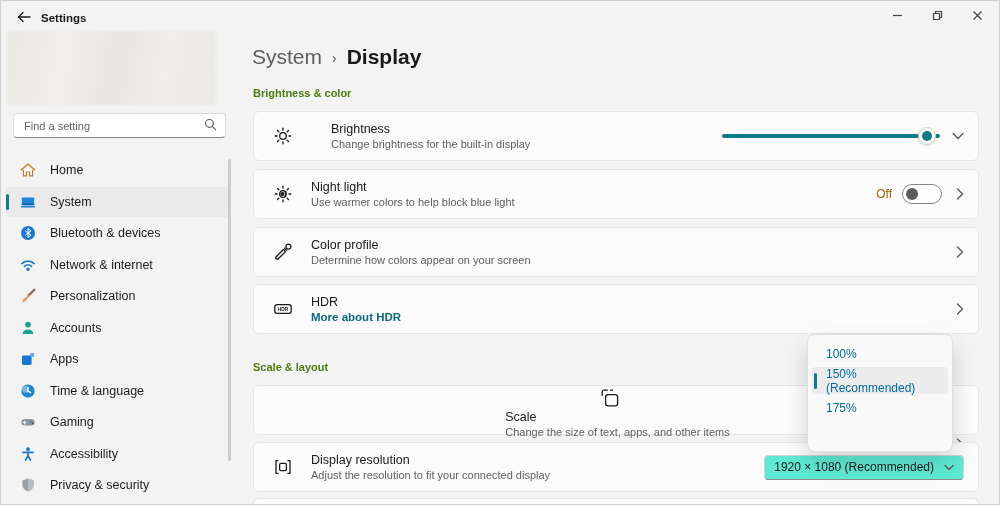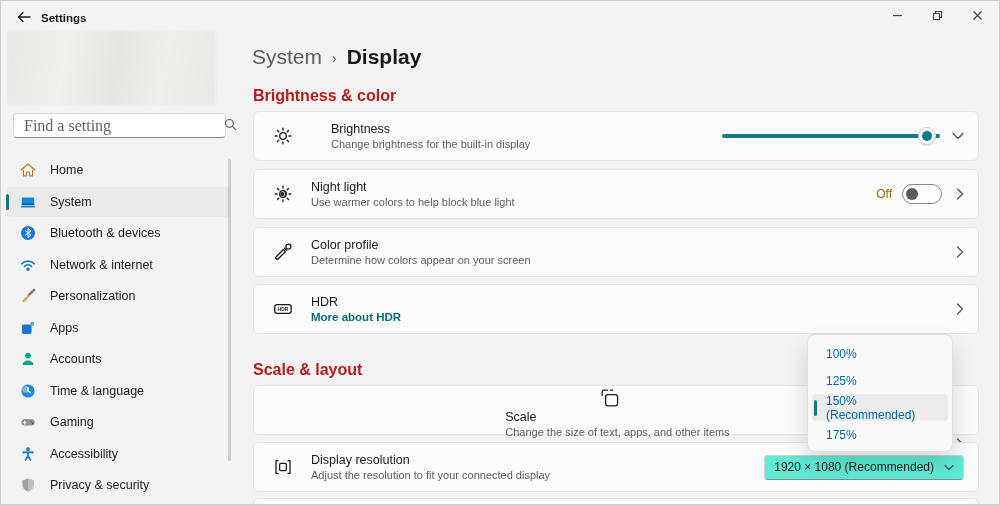--- a/index.html
+++ b/index.html
@@ -18,37 +18,37 @@
   .win-btn{width:40px;height:28px;display:flex;align-items:center;justify-content:center;cursor:pointer;}
   .win-btn svg{stroke:#444;fill:none;stroke-width:1.2;}
   
   .sidebar{position:absolute;top:30px;left:0;width:238px;bottom:0;}
   .user-blur{position:absolute;left:6px;top:0;width:209px;height:74px;border-radius:3px;
     background:linear-gradient(100deg,#e9e7e4 0%,#f0efec 28%,#e6e5e2 52%,#efeeeb 74%,#e9e8e5 100%);
     filter:blur(1px);}
   .search-box{position:absolute;left:12px;top:82px;width:213px;height:25px;background:#ffffff;
     border:1px solid #dadada;border-bottom:1px solid #868686;border-radius:4px;
     display:flex;align-items:center;padding:0 8px 0 10px;}
-  .search-box input{border:none;outline:none;flex:1;font-size:16px;font-family:Liberation Serif, serif;
+  .search-box input{border:none;outline:none;flex:1;font-size:11px;font-family:Liberation Sans, sans-serif;
     color:#1b1b1b;background:transparent;padding:0;}
   .search-box input::placeholder{color:#636363;}
   .nav{position:absolute;left:5px;top:124px;width:224px;}
   .nav-item{position:relative;height:30px;margin-bottom:1.5px;border-radius:4px;display:flex;
     align-items:center;gap:14px;padding-left:14px;font-size:12.5px;cursor:pointer;}
   .nav-item.selected{background:#eaeaea;}
   .nav-accent{position:absolute;left:0;top:7px;width:3px;height:16px;border-radius:2px;background:#0f7b84;}
   .nav-icon{width:16px;height:16px;flex:0 0 16px;display:flex;align-items:center;justify-content:center;}
   .side-scrollbar{position:absolute;left:227px;top:128px;width:3px;height:302px;background:#9f9f9f;
     opacity:.45;border-radius:2px;}
   
   .breadcrumb{position:absolute;left:251px;top:44px;display:flex;align-items:center;}
   .crumb-parent{font-size:21px;color:#5c5c5c;}
   .crumb-sep{font-size:14px;color:#5c5c5c;margin:2px 10px 0 10px;}
   .crumb-current{font-size:21px;font-weight:600;color:#191919;}
-  .section-heading{position:absolute;left:252px;font-size:16px;font-weight:700;color:#b91c1c;}
+  .section-heading{position:absolute;left:252px;font-size:11px;font-weight:700;color:#4d7c0f;}
   .card{position:absolute;left:252px;width:726px;height:50px;background:#fbfbfb;
     border:1px solid #e5e5e5;border-radius:6px;display:flex;align-items:center;
     padding:0 14px 0 17px;}
   .card-icon{width:24px;height:24px;flex:0 0 24px;margin-right:16px;display:flex;align-items:center;justify-content:center;}
   .card-text{display:flex;flex-direction:column;justify-content:center;gap:2px;}
   .card-title{font-size:12.5px;color:#191919;}
   .card-sub{font-size:11px;color:#606060;}
   .card-link{font-size:11.5px;font-weight:700;color:#0c6a7d;cursor:pointer;}
   .row-right{margin-left:auto;display:flex;align-items:center;}
   .chev{display:flex;align-items:center;justify-content:center;}
@@ -183,35 +183,35 @@
               <path d="M14.2 1.8 L8.6 7.4" stroke="#8d7468" stroke-width="2.4" stroke-linecap="round"></path>
               <path d="M8.9 7 L10 8.1 L5 13.6 C4 14.4 2.4 14 2 13.4 c1-.4 1.2-1.4 1.6-2.6 Z" fill="#e0a066"></path>
             </svg>
         </span>
         <span>Personalization</span>
       </div>
 
       <div class="nav-item">
         <span class="nav-icon">
           <svg width="16" height="16" viewBox="0 0 16 16">
+              <circle cx="8" cy="4.6" r="2.9" fill="#12a58c"></circle>
+              <path d="M2.6 14 a5.4 4.6 0 0 1 10.8 0 Z" fill="#12a58c"></path>
+            </svg>
+        </span>
+        <span>Accounts</span>
+      </div>
+
+      <div class="nav-item">
+        <span class="nav-icon">
+          <svg width="16" height="16" viewBox="0 0 16 16">
               <rect x="2" y="4.4" width="9.6" height="9.6" rx="1.4" fill="#1777d2"></rect>
               <rect x="10.4" y="2" width="3.8" height="3.8" rx="0.9" fill="#63a7e2"></rect>
             </svg>
         </span>
         <span>Apps</span>
-      </div>
-
-      <div class="nav-item">
-        <span class="nav-icon">
-          <svg width="16" height="16" viewBox="0 0 16 16">
-              <circle cx="8" cy="4.6" r="2.9" fill="#12a58c"></circle>
-              <path d="M2.6 14 a5.4 4.6 0 0 1 10.8 0 Z" fill="#12a58c"></path>
-            </svg>
-        </span>
-        <span>Accounts</span>
       </div>
 
       <div class="nav-item">
         <span class="nav-icon">
           <svg width="16" height="16" viewBox="0 0 16 16">
               <circle cx="8" cy="8" r="6.6" fill="#1f86d6"></circle>
               <circle cx="5.6" cy="6.4" r="3.4" fill="#bfe0f2" opacity="0.55"></circle>
               <path d="M8 4.4 V8 L10.6 9.6" stroke="#ffffff" stroke-width="1.4" fill="none" stroke-linecap="round"></path>
             </svg>
         </span>
@@ -428,23 +428,20 @@
       </div>
     </div>
   </div>
 
   <div class="card-sliver"></div>
 
   <div class="flyout">
     <div class="flyout-item">
       <span>100%</span>
     </div>
-    <div class="flyout-item">
-      <span>125%</span>
-    </div>
     <div class="flyout-item selected">
       <span class="flyout-accent"></span>
       <span>150% (Recommended)</span>
     </div>
     <div class="flyout-item">
       <span>175%</span>
     </div>
   </div>
 
 </div>

